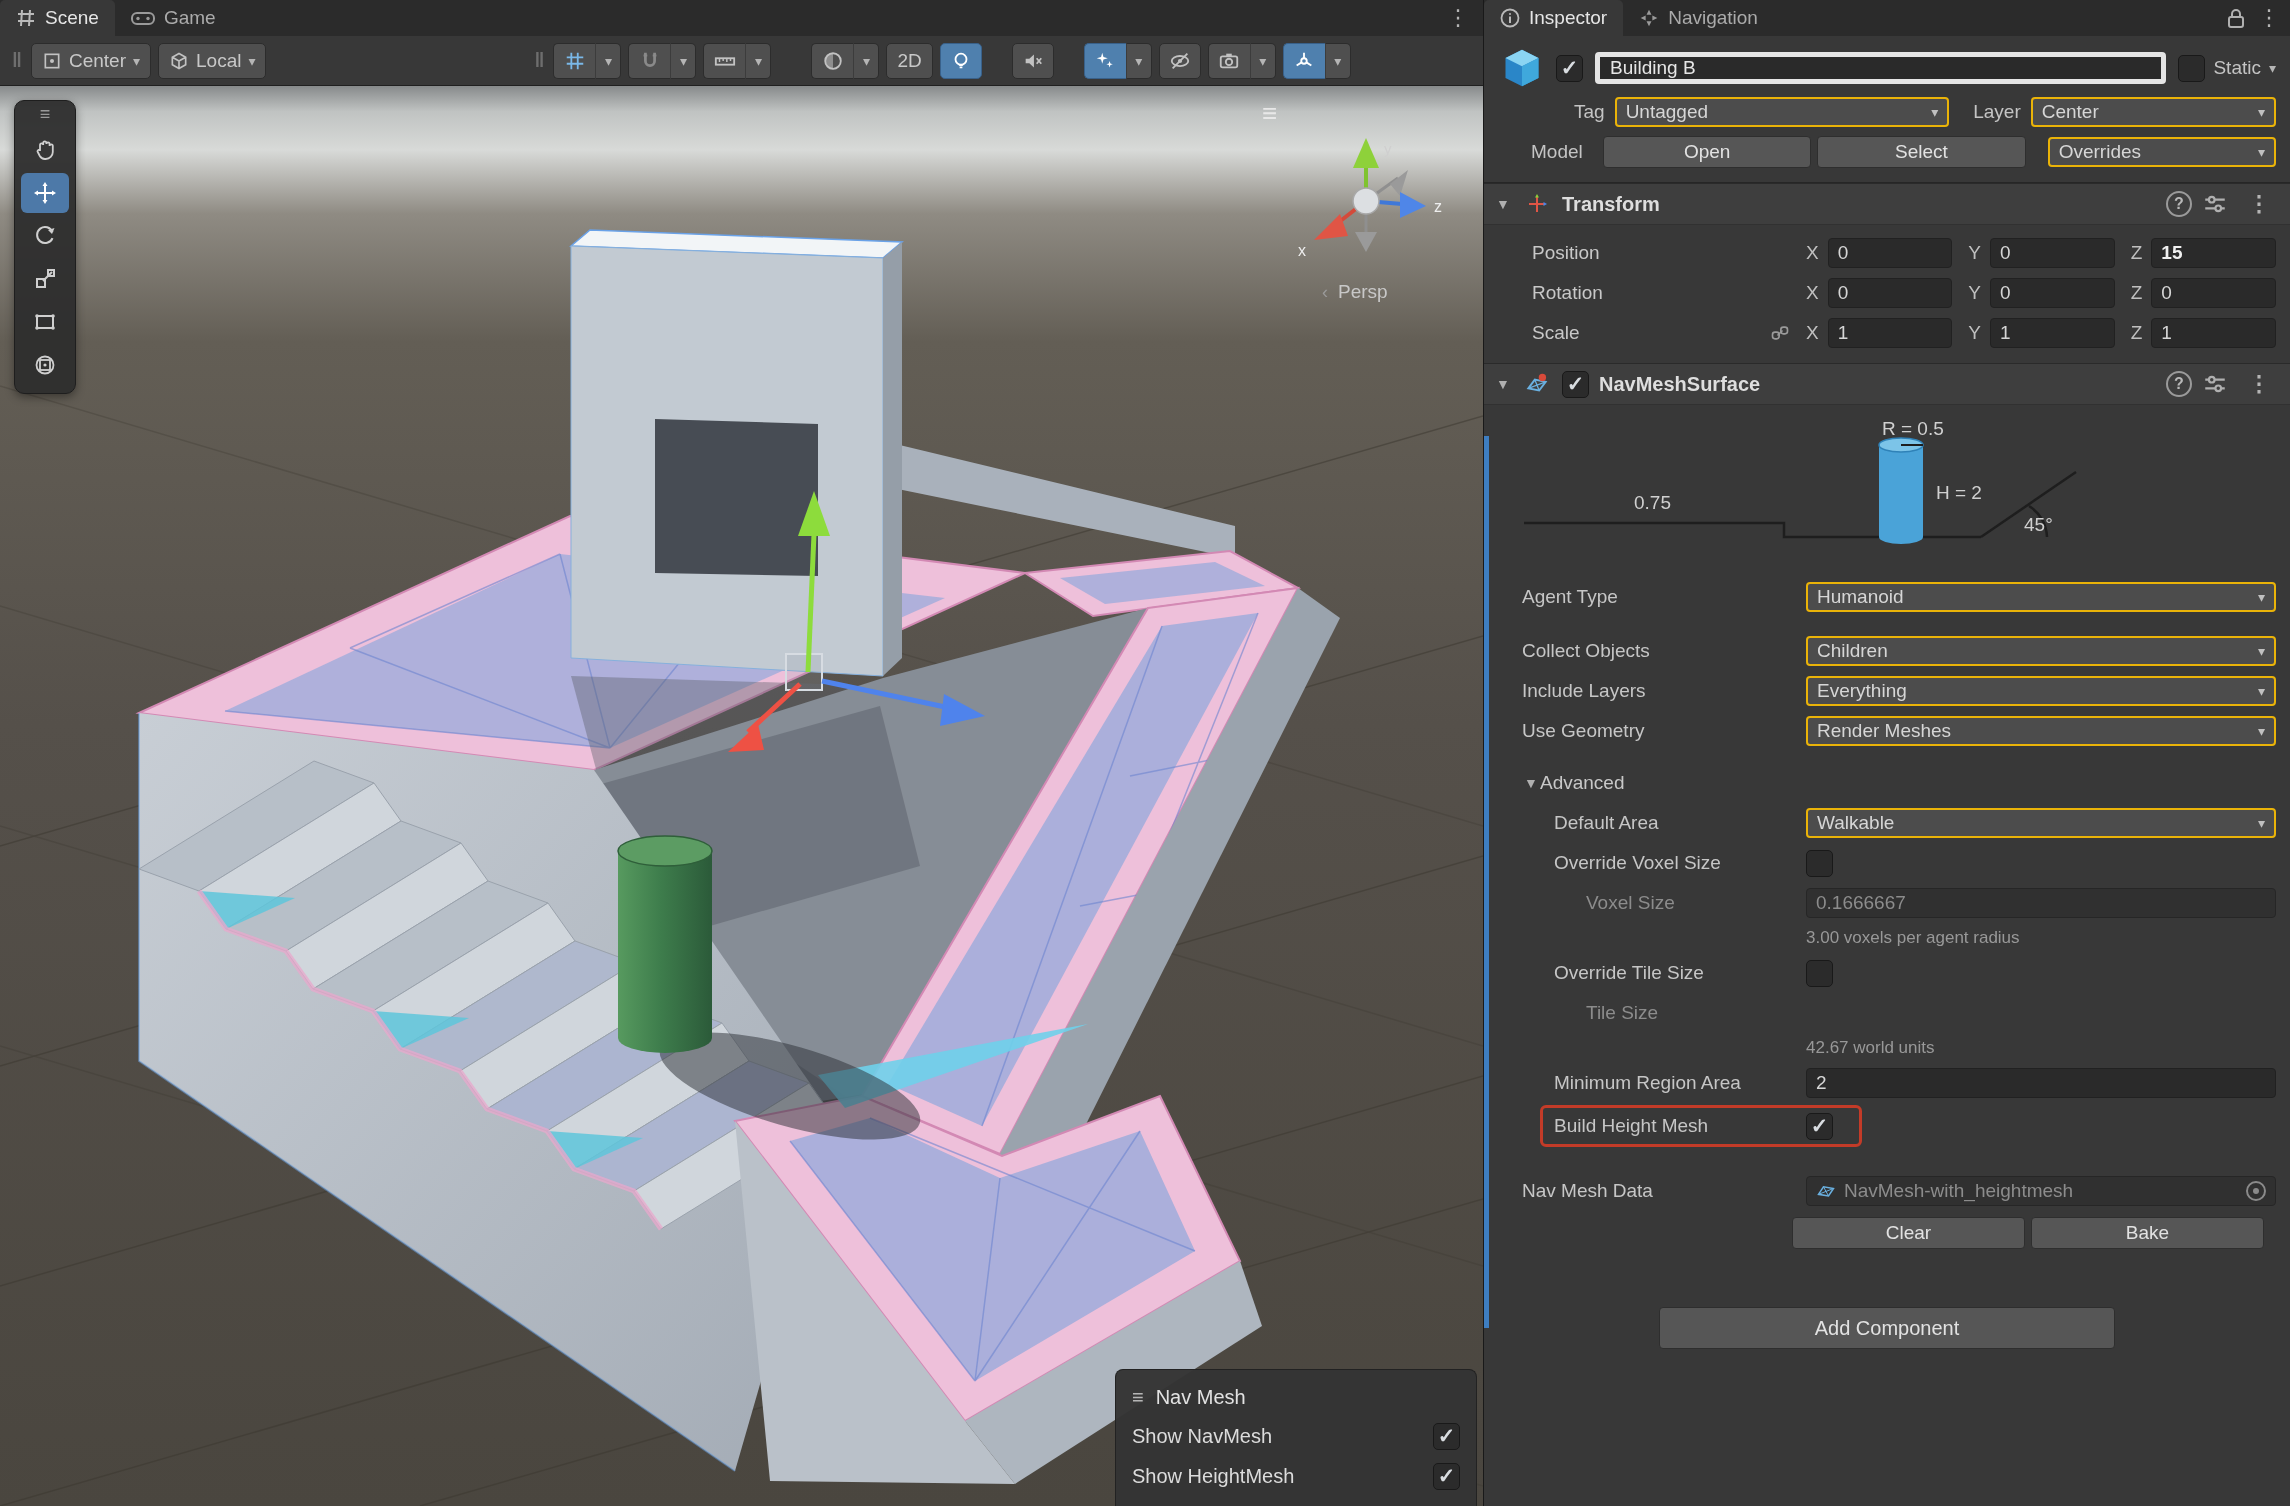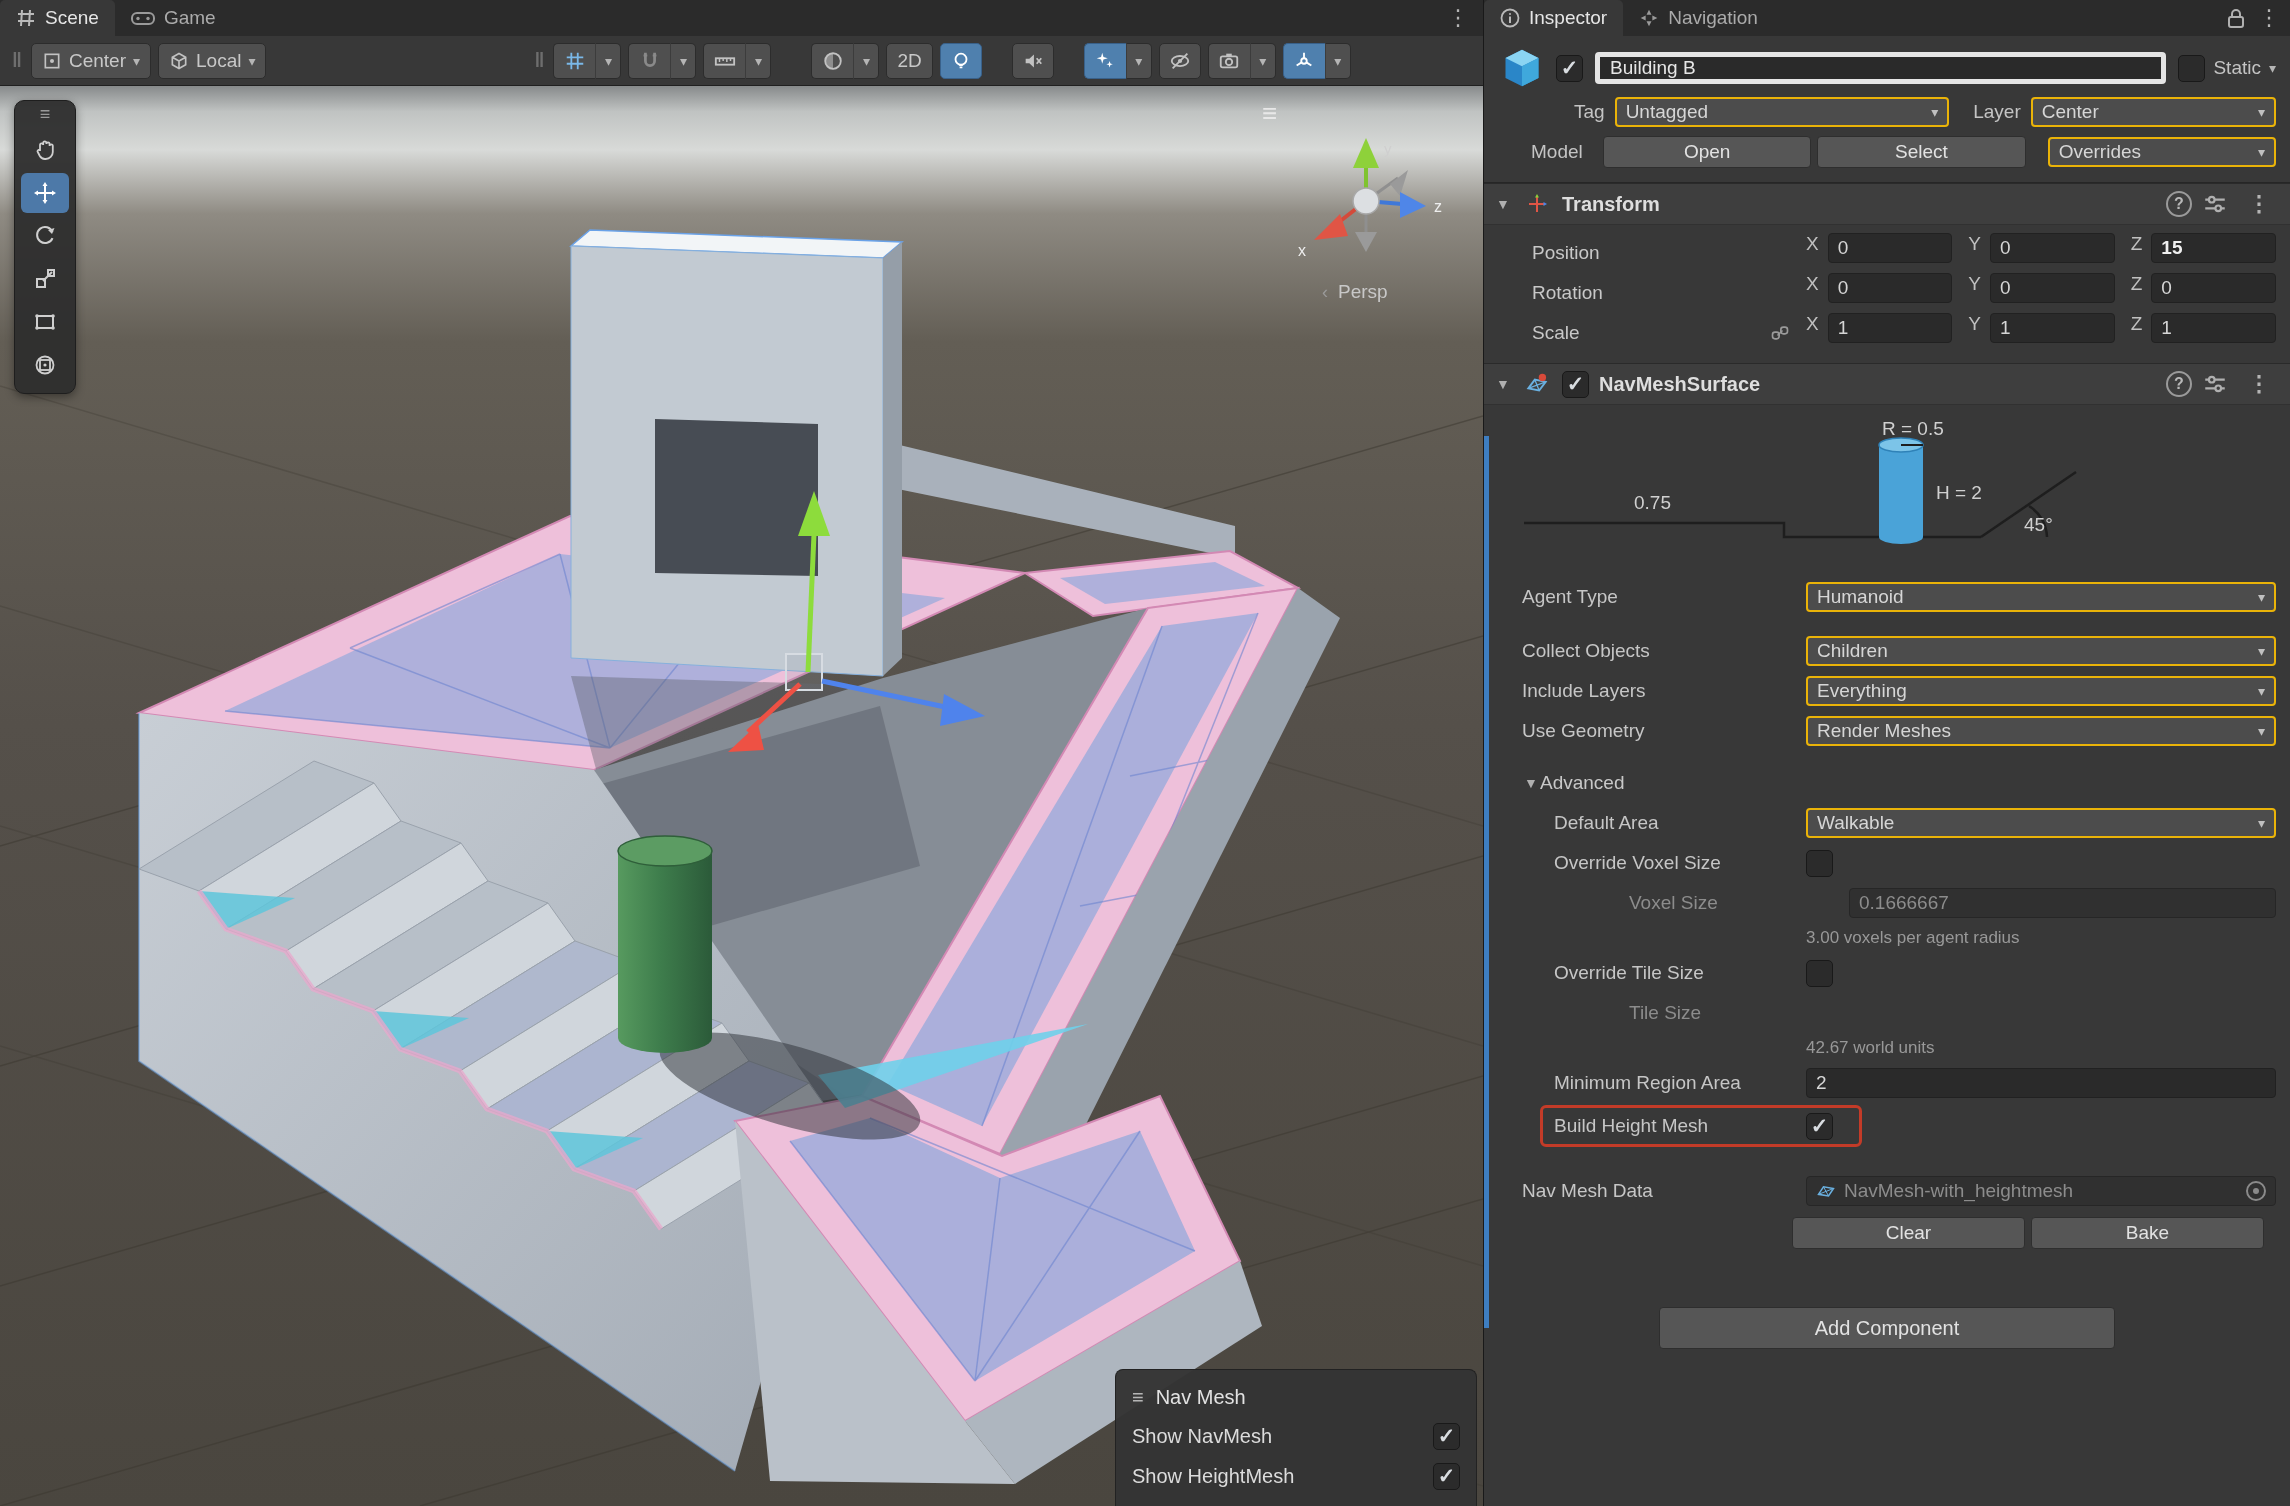--- a/index.html
+++ b/index.html
@@ -82,27 +82,27 @@
   .comp-header { height:42px; background:#3e3e3e; border-top:1px solid #2a2a2a; border-bottom:1px solid #313131;
                  display:flex; align-items:center; gap:10px; padding:0 10px; color:#dedede; font-weight:bold; font-size:20px; }
   .foldout { color:#b0b0b0; font-size:14px; width:18px; text-align:center; }
   .hicon { width:30px; height:30px; display:flex; align-items:center; justify-content:center; }
   .help-q { width:26px; height:26px; border:2px solid #9a9a9a; border-radius:50%; color:#b8b8b8;
             font-size:16px; display:flex; align-items:center; justify-content:center; font-weight:bold; }
 
   .prop-row { display:flex; align-items:center; height:40px; padding:0 14px 0 38px; }
   .prop-label { width:284px; flex:none; color:#c6c6c6; }
   .indent1 { padding-left:70px; } .indent1 .prop-label { width:252px; }
-  .indent2 { padding-left:102px; } .indent2 .prop-label { width:220px;margin-left:43px; }
+  .indent2 { padding-left:102px; } .indent2 .prop-label { width:220px; }
   .control { flex:1; display:flex; align-items:center; }
   .control > .field, .control > .dropdown { flex:1; }
   .disabled-field { color:#8c8c8c; background:#303030; border-color:#262626; }
   .help-text { color:#989898; font-size:17px; height:30px; display:flex; align-items:center; padding-left:322px; }
 
-  .vec-row { display:flex; height:40px; padding:0 14px 0 48px; }
+  .vec-row { display:flex; align-items:center; height:40px; padding:0 14px 0 48px; }
   .vec-label { width:274px; flex:none; display:flex; justify-content:space-between; align-items:center; padding-right:16px; }
   .axis { color:#c0c0c0; margin-right:9px; }
   .vec-field { flex:1; margin-right:16px; }
   .vec-field:last-child { margin-right:0; }
   .bold-val { font-weight:bold; color:#f0f0f0; }
 
   .bhm-row { position:relative; height:46px; }
   .redbox { position:absolute; left:56px; top:2px; width:322px; height:42px;
             border:3px solid #c33b28; border-radius:6px; pointer-events:none; }
   .obj-field { gap:8px;align-items:center; }

